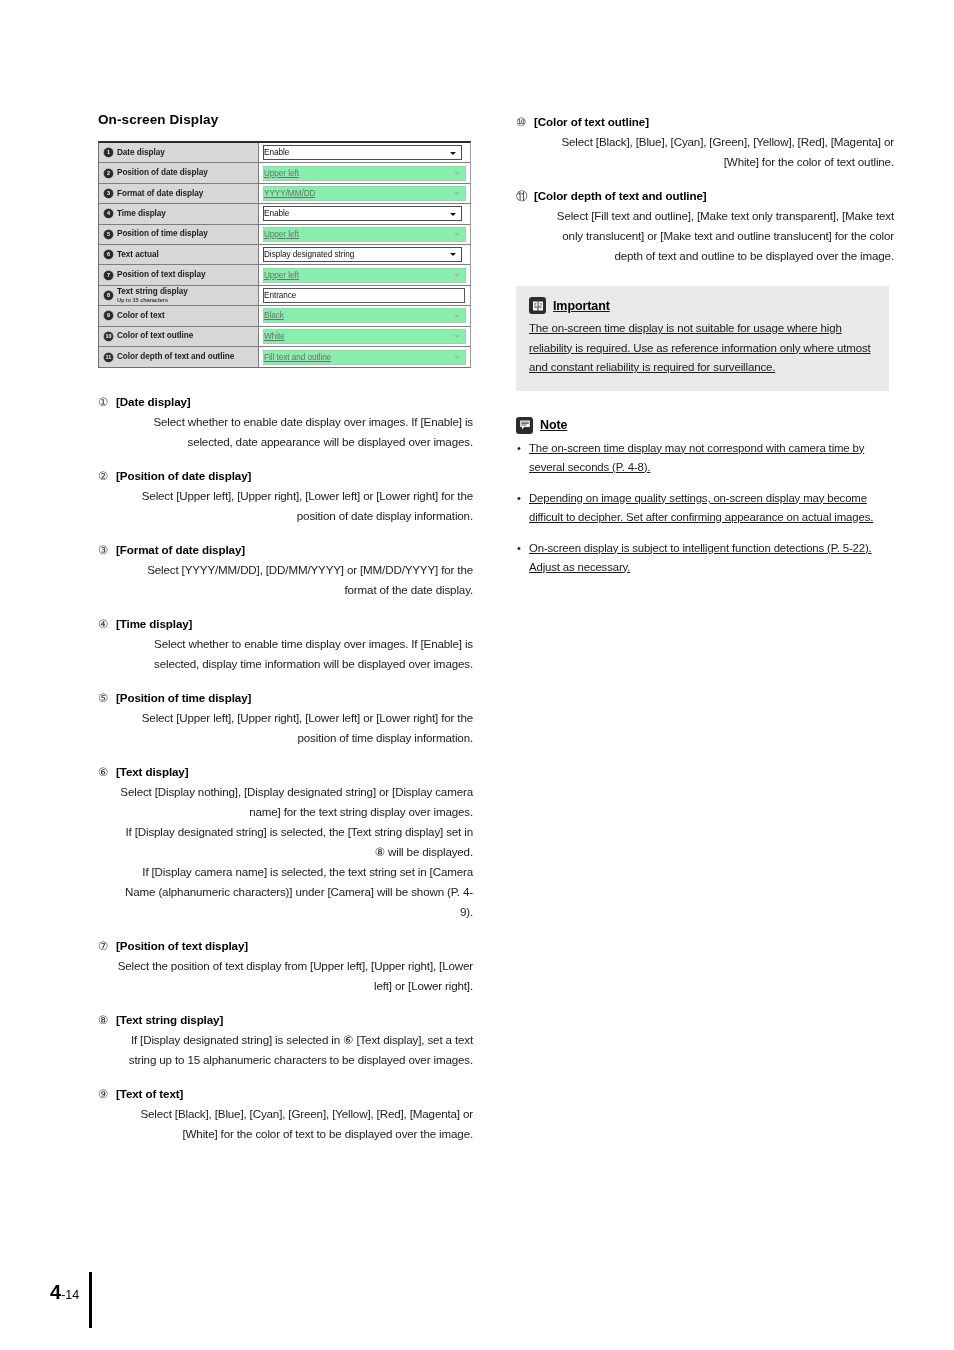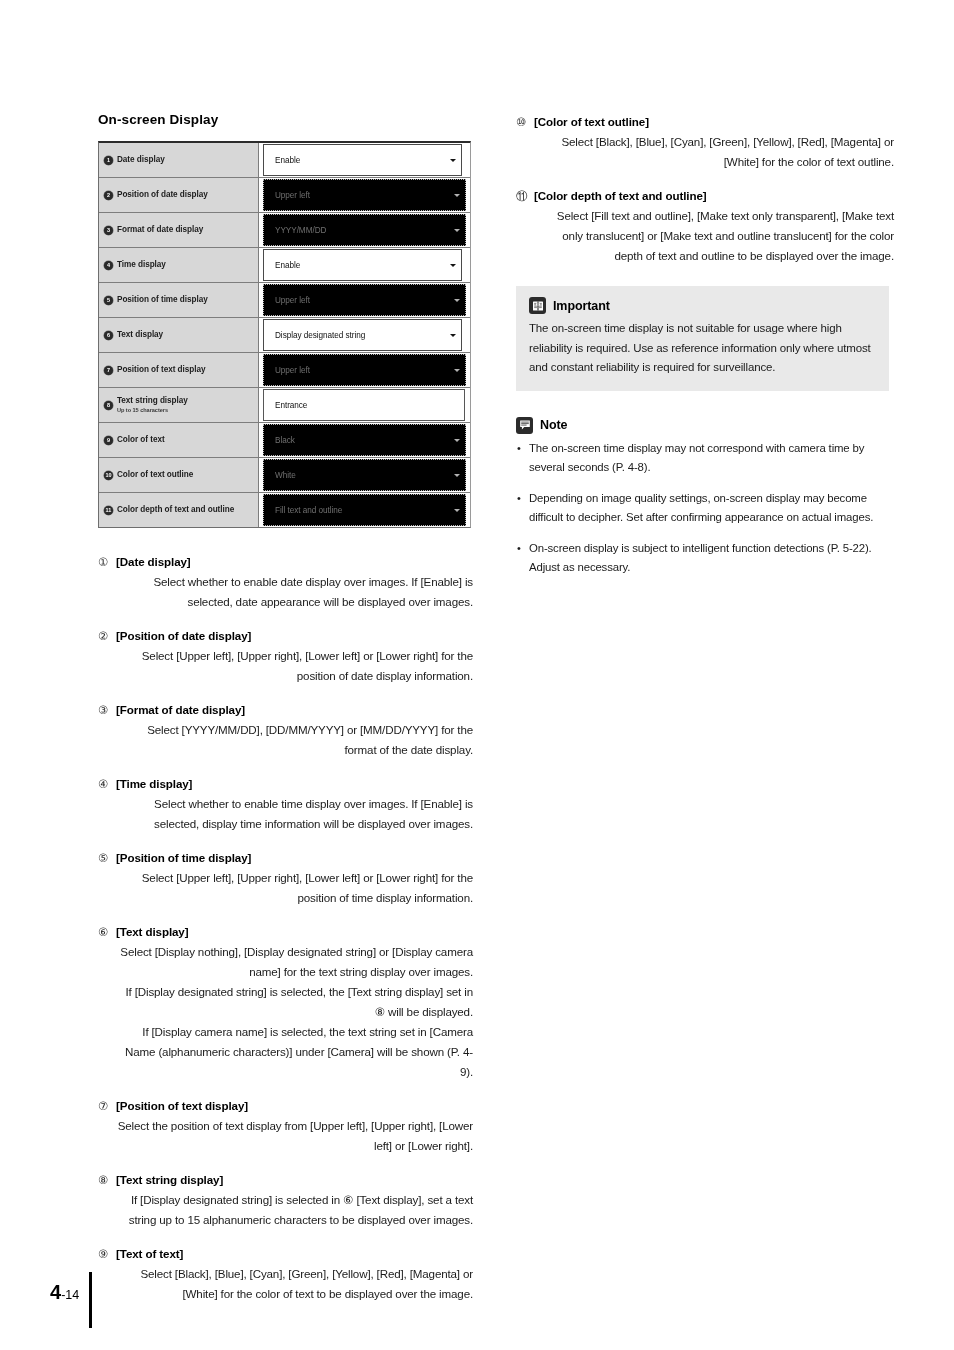--- a/index.html
+++ b/index.html
@@ -112,39 +112,40 @@
     background: #ffffff;
     display: flex;
     align-items: center;
     padding: 1px 3px 1px 4px;
     box-sizing: border-box;
   }
 
   .ctrl {
     position: relative;
     flex: 1 1 auto;
-    height: 32px;
+    height: 15px;
     display: flex;
     align-items: center;
     box-sizing: border-box;
-    padding-left: 11px;
+    padding-left: 0;
     padding-right: 16px;
     font-size: 8.2px;
   }
   .ctrl.select-on {
     border: 1px solid #4a4a4a;
     background: #ffffff;
     color: #101010;
     margin-right: 5px;
   }
   .ctrl.select-off {
     border: 1px dotted #b5b5b5;
-    background: #000000;
+    background: #86efac;
     color: #6f6f6f;
     margin-right: 1px;
+    text-decoration: underline;
   }
   .ctrl.textbox {
     border: 1px solid #575757;
     background: #ffffff;
     color: #101010;
     margin-right: 2px;
     padding-right: 4px;
   }
   .ctrl-text {
     white-space: nowrap;
@@ -191,20 +192,21 @@
     line-height: 20px;
     color: #1b1b1b;
     letter-spacing: -0.15px;
     text-align: right;
   }
   .item-body p { margin: 0; }
 
   
   .callout {
     margin-top: 6px;
+    text-decoration: underline;
   }
   .callout.important {
     background: #e9e9e9;
     padding: 11px 13px 13px 13px;
     box-sizing: border-box;
     width: 373px;
   }
   .callout.note {
     padding: 0;
     width: 373px;
@@ -353,21 +355,21 @@
           <div class="ss-value">
             <div class="ctrl select-off">
               <span class="ctrl-text">Upper left</span>
               <span class="caret"></span>
             </div>
           </div>
         </div>
         <div class="ss-row">
           <div class="ss-label">
             <span class="num-dot">6</span>
-            <span class="ss-label-text">Text display</span>
+            <span class="ss-label-text">Text actual</span>
           </div>
           <div class="ss-value">
             <div class="ctrl select-on">
               <span class="ctrl-text">Display designated string</span>
               <span class="caret"></span>
             </div>
           </div>
         </div>
         <div class="ss-row">
           <div class="ss-label">

